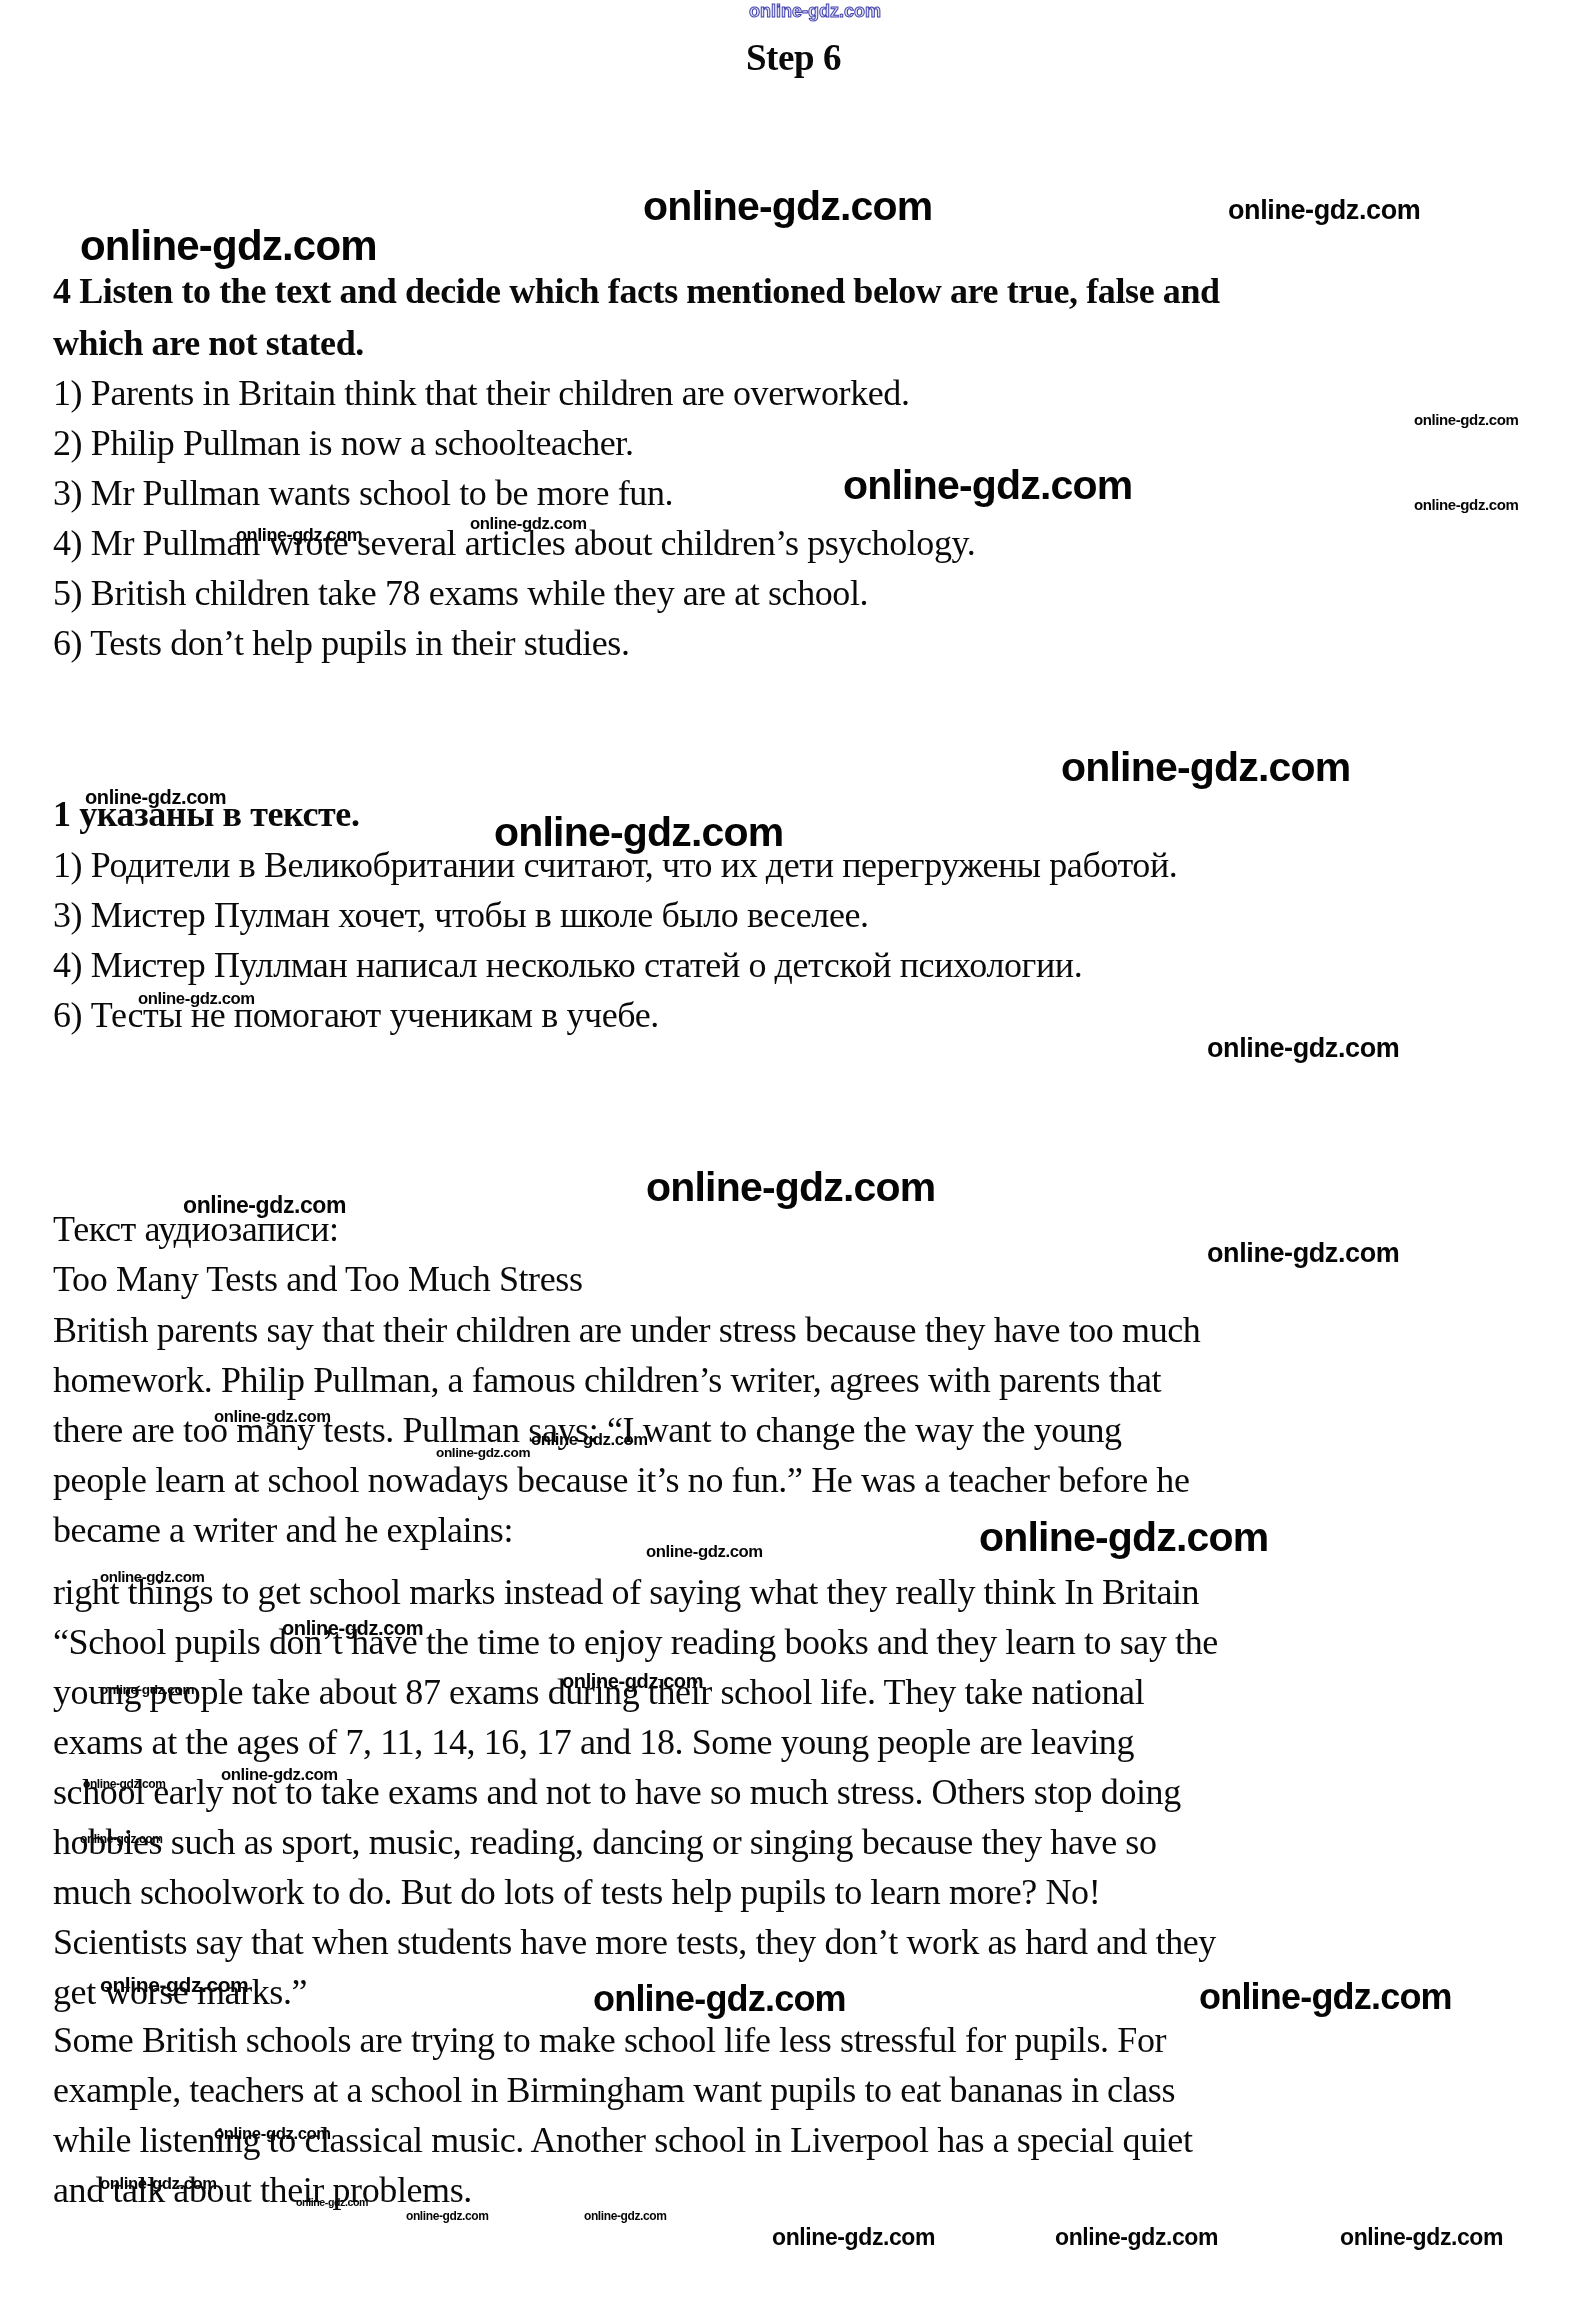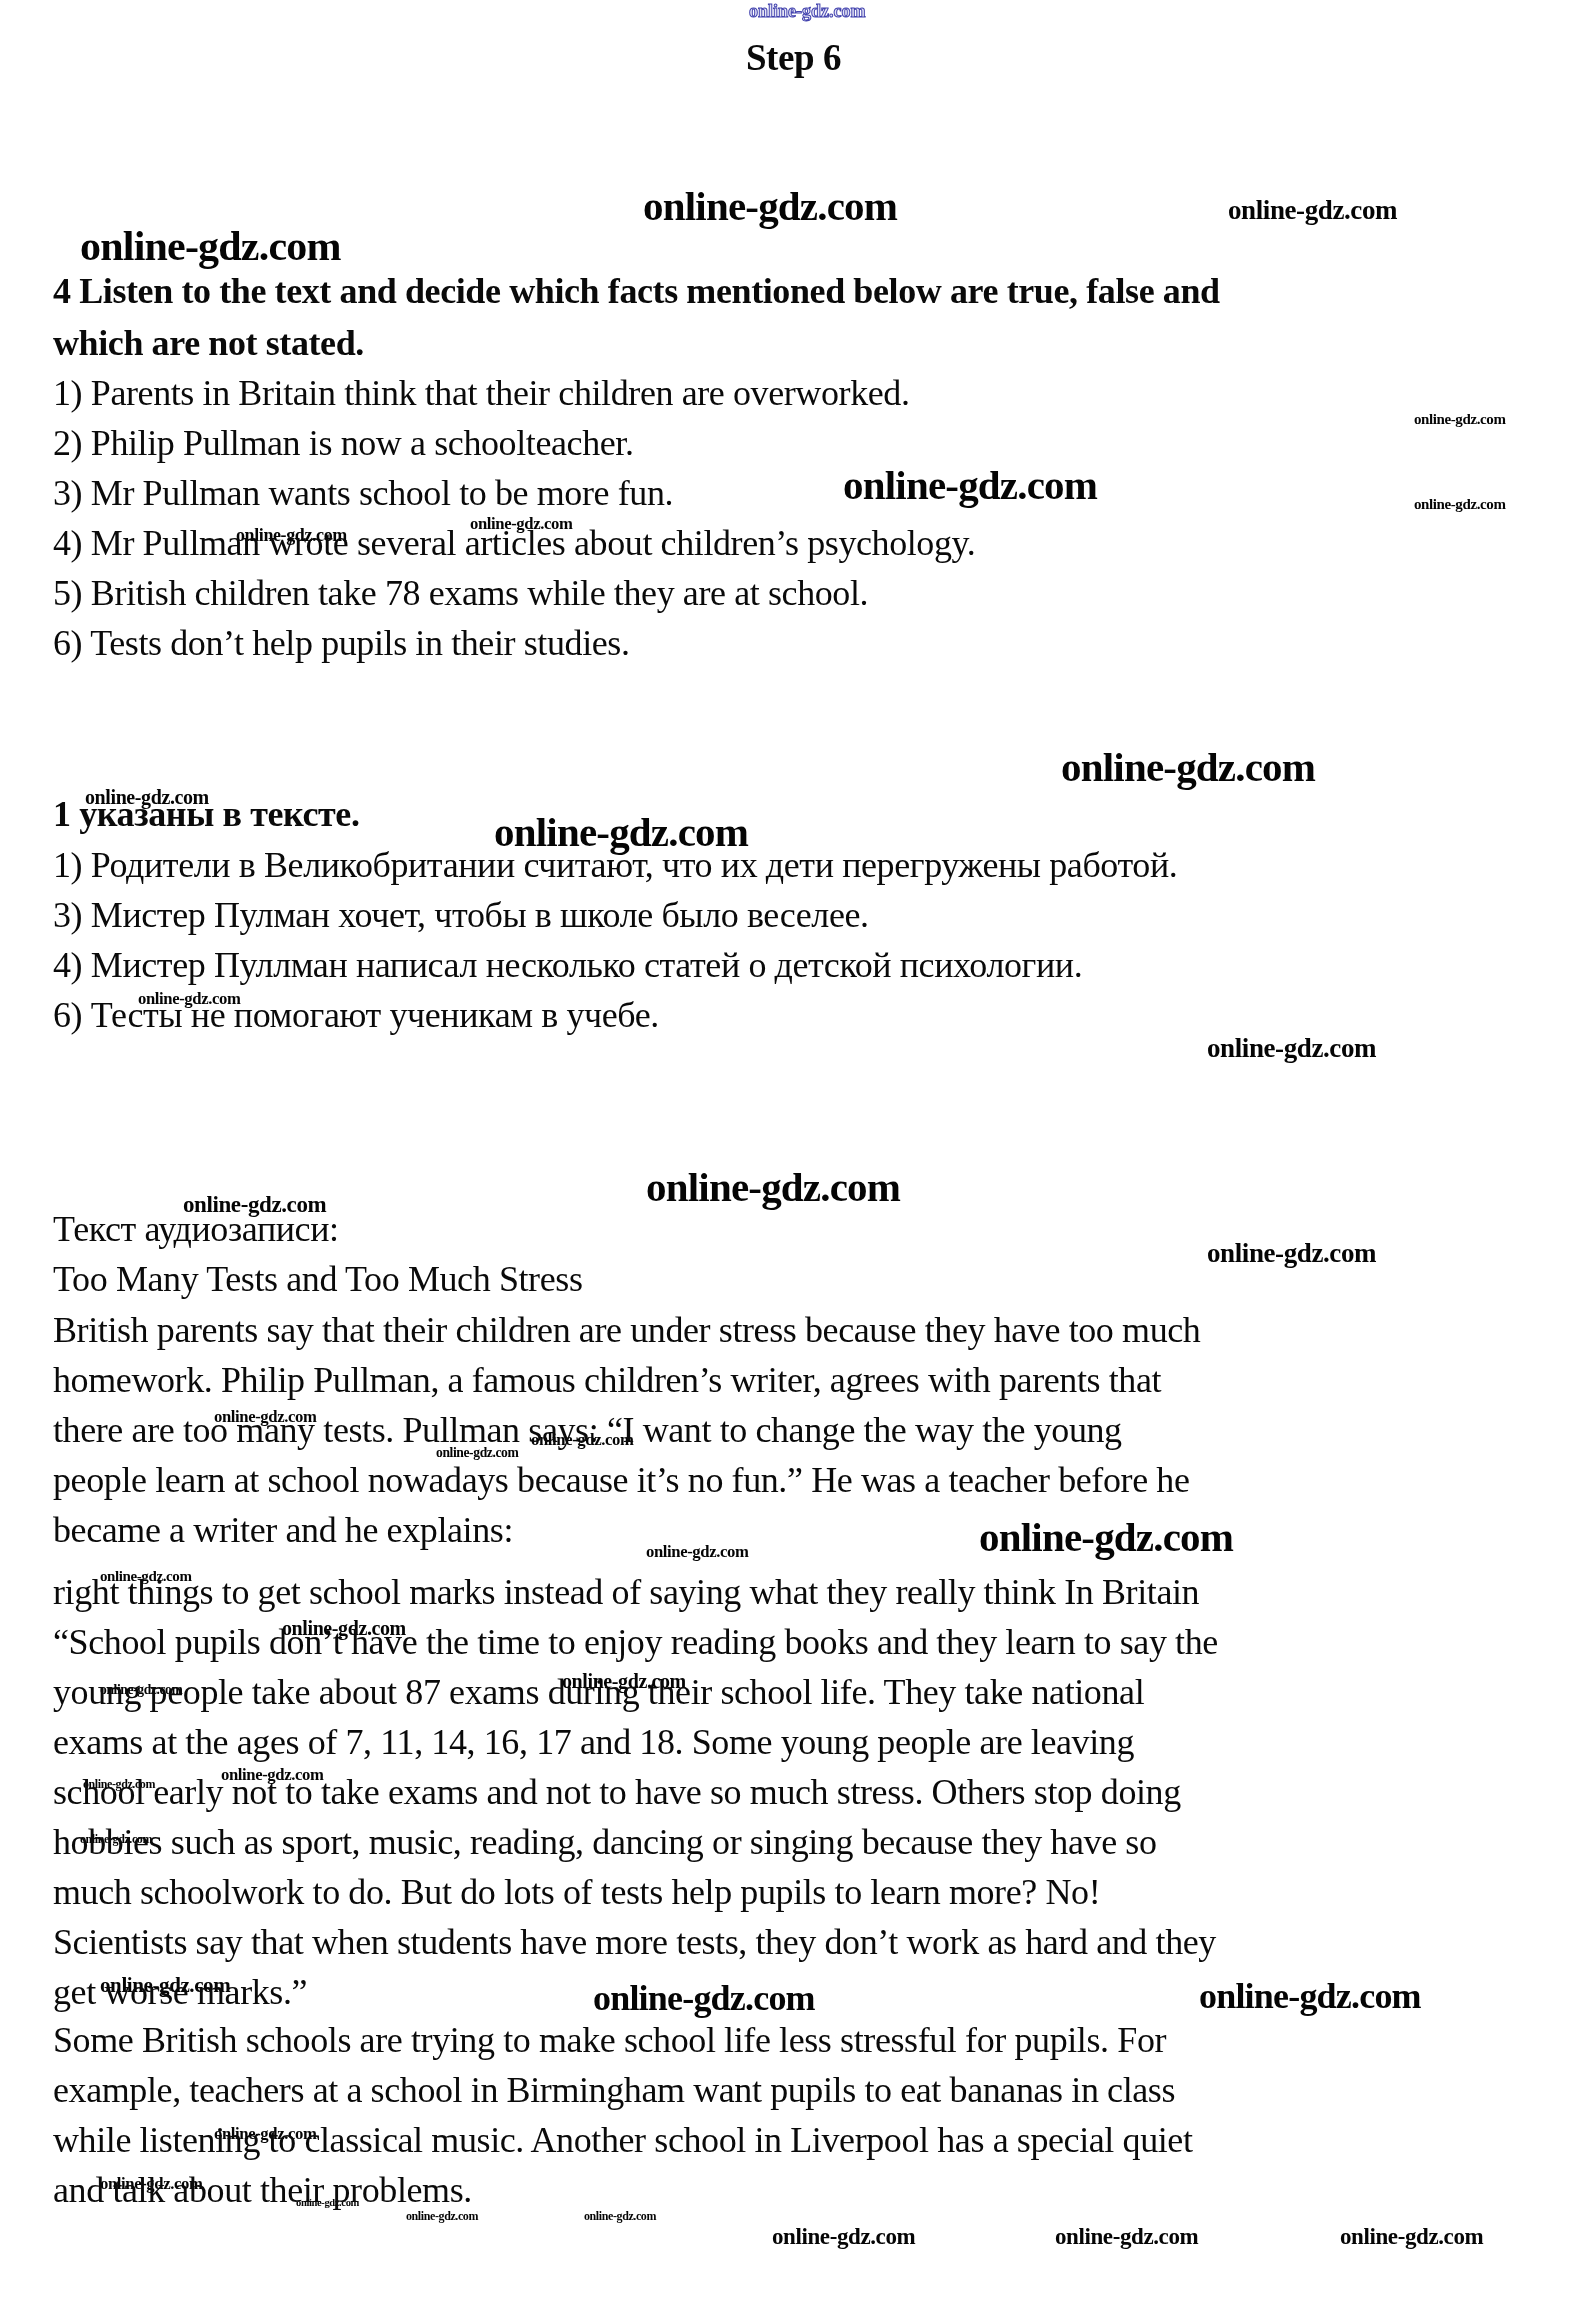--- a/index.html
+++ b/index.html
@@ -26,21 +26,21 @@
     position: absolute;
     left: 53px;
     font-size: 36px;
     line-height: 50px;
     letter-spacing: -0.4px;
     white-space: nowrap;
   }
   .tblock.bold { font-weight: 700; line-height: 52px; }
   .wm {
     position: absolute;
-    font-family: Liberation Serif, serif;
+    font-family: Liberation Sans, sans-serif;
     font-weight: 700;
     letter-spacing: -0.8px;
     white-space: nowrap;
     color: #050505;
     line-height: 1.05;
   }
   .wm.t { font-weight: 600; letter-spacing: -0.4px; }
   .wm-blue {
     color: #e4e4f6;
     -webkit-text-stroke: 1px #4343ae;

